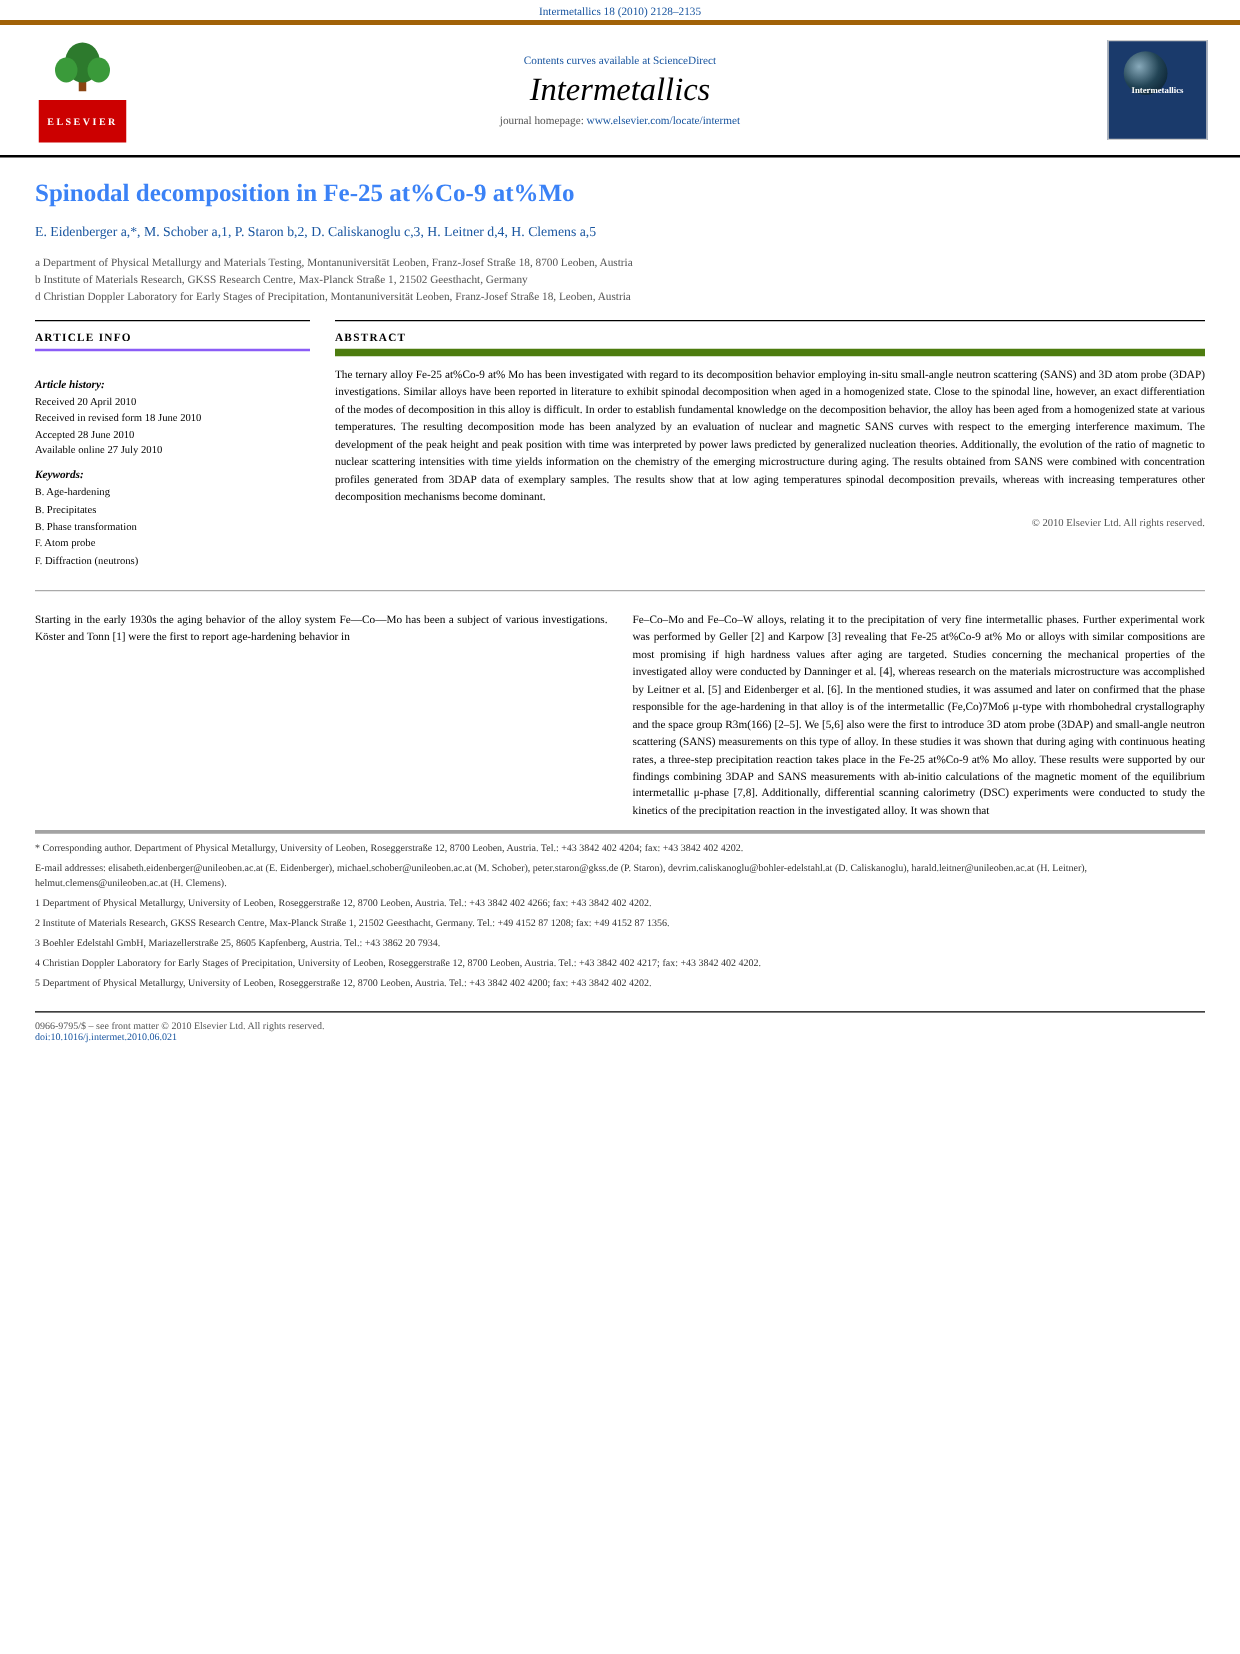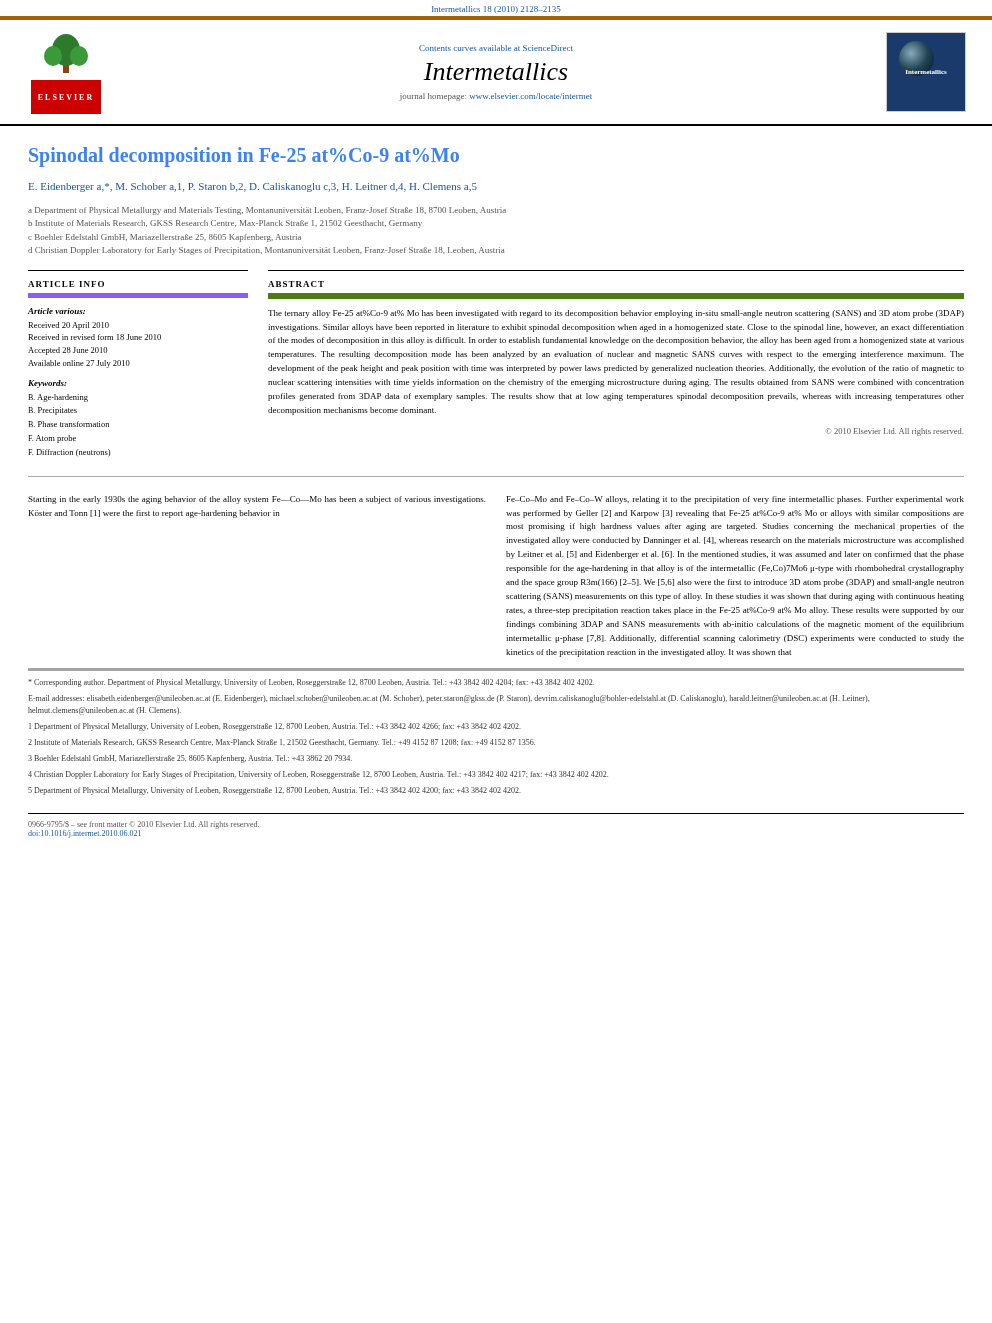--- a/index.html
+++ b/index.html
@@ -155,22 +155,22 @@
 
     
     .article-info {
       padding-top: 8px;
     }
     .article-info-title {
       font-size: 9px;
       font-weight: bold;
       letter-spacing: 1px;
       text-transform: uppercase;
-      margin-bottom: 8px;
-      border-bottom: 5px solid #8b5cf6;
+      margin-bottom: 21px;
+      border-bottom: 2px solid #8b5cf6;
       padding-bottom: 4px;
     }
     .info-section-title {
       font-size: 9px;
       font-style: italic;
       margin-bottom: 3px;
       font-weight: bold;
     }
     .info-date {
       font-size: 8.5px;
@@ -315,30 +315,29 @@
 
   <div class="article-title">Spinodal decomposition in Fe-25 at%Co-9 at%Mo</div>
 
   <div class="authors">
     <span>E. Eidenberger a,*, M. Schober a,1, P. Staron b,2, D. Caliskanoglu c,3, H. Leitner d,4, H. Clemens a,5</span>
   </div>
 
   <div class="affiliations">
     <div>a Department of Physical Metallurgy and Materials Testing, Montanuniversität Leoben, Franz-Josef Straße 18, 8700 Leoben, Austria</div>
     <div>b Institute of Materials Research, GKSS Research Centre, Max-Planck Straße 1, 21502 Geesthacht, Germany</div>
-    <div>c Boehler Edelstahl GmbH, Mariazellerstraße 25, 8605 Kapfenberg, Austria</div>
     <div>d Christian Doppler Laboratory for Early Stages of Precipitation, Montanuniversität Leoben, Franz-Josef Straße 18, Leoben, Austria</div>
   </div>
 
   <div class="two-col">
 
     <div class="col-left">
       <div class="article-info">
         <div class="article-info-title">ARTICLE INFO</div>
-        <div class="info-section-title">Article various:</div>
+        <div class="info-section-title">Article history:</div>
         <div class="info-date">
           <div>Received 20 April 2010</div>
           <div>Received in revised form 18 June 2010</div>
           <div>Accepted 28 June 2010</div>
           <div>Available online 27 July 2010</div>
         </div>
         <div class="keywords-section">
           <div class="info-section-title">Keywords:</div>
           <div class="keyword-item">
             <span class="kw-prefix">B.</span> Age-hardening

